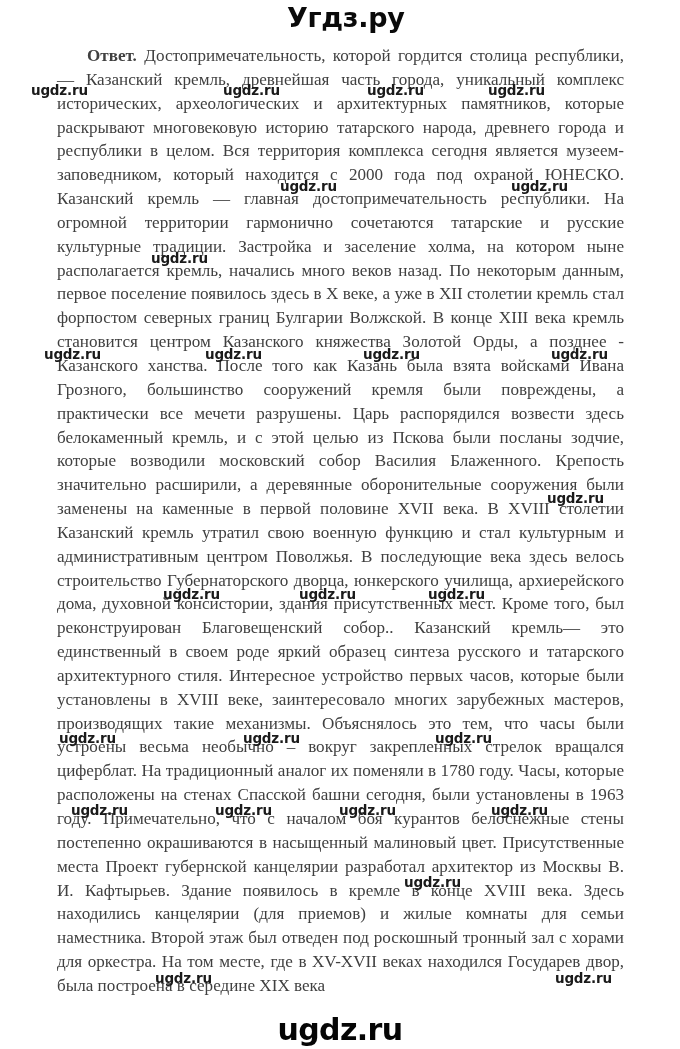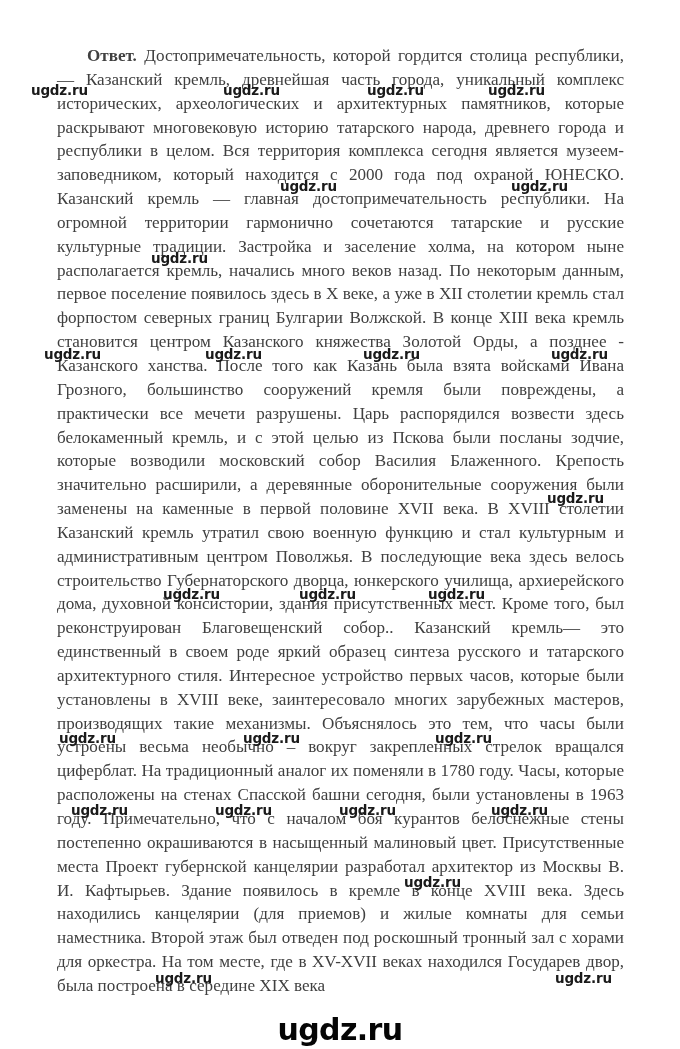--- a/index.html
+++ b/index.html
@@ -95,20 +95,23 @@
     letter-spacing: -0.6px;
     color: #050505;
     z-index: 4;
   }
 </style>
 </head>
 <body>
 
 <div id="page">
 
+  <div class="header">
+    <div class="header-logo">Угдз.ру</div>
+  </div>
 
   <div class="content">
     <p class="para"><b>Ответ.</b><span> Достопримечательность, которой гордится столица республики, — Казанский кремль, древнейшая часть города, уникальный комплекс исторических, археологических и архитектурных памятников, которые раскрывают многовековую историю татарского народа, древнего города и республики в целом. Вся территория комплекса сегодня является музеем-заповедником, который находится с 2000 года под охраной ЮНЕСКО. Казанский кремль — главная достопримечательность республики. На огромной территории гармонично сочетаются татарские и русские культурные традиции. Застройка и заселение холма, на котором ныне располагается кремль, начались много веков назад. По некоторым данным, первое поселение появилось здесь в X веке, а уже в XII столетии кремль стал форпостом северных границ Булгарии Волжской. В конце XIII века кремль становится центром Казанского княжества Золотой Орды, а позднее - Казанского ханства. После того как Казань была взята войсками Ивана Грозного, большинство сооружений кремля были повреждены, а практически все мечети разрушены. Царь распорядился возвести здесь белокаменный кремль, и с этой целью из Пскова были посланы зодчие, которые возводили московский собор Василия Блаженного. Крепость значительно расширили, а деревянные оборонительные сооружения были заменены на каменные в первой половине XVII века. В XVIII столетии Казанский кремль утратил свою военную функцию и стал культурным и административным центром Поволжья. В последующие века здесь велось строительство Губернаторского дворца, юнкерского училища, архиерейского дома, духовной консистории, здания присутственных мест. Кроме того, был реконструирован Благовещенский собор.. Казанский кремль— это единственный в своем роде яркий образец синтеза русского и татарского архитектурного стиля. Интересное устройство первых часов, которые были установлены в XVIII веке, заинтересовало многих зарубежных мастеров, производящих такие механизмы. Объяснялось это тем, что часы были устроены весьма необычно – вокруг закрепленных стрелок вращался циферблат. На традиционный аналог их поменяли в 1780 году. Часы, которые расположены на стенах Спасской башни сегодня, были установлены в 1963 году. Примечательно, что с началом боя курантов белоснежные стены постепенно окрашиваются в насыщенный малиновый цвет. Присутственные места Проект губернской канцелярии разработал архитектор из Москвы В. И. Кафтырьев. Здание появилось в кремле в конце XVIII века. Здесь находились канцелярии (для приемов) и жилые комнаты для семьи наместника. Второй этаж был отведен под роскошный тронный зал с хорами для оркестра. На том месте, где в XV-XVII веках находился Государев двор, была построена в середине XIX века</span></p>
   </div>
 
   <div class="wm-layer">
       <div class="wm" style="left: 31px; top: 82px;">ugdz.ru</div>
       <div class="wm" style="left: 223px; top: 82px;">ugdz.ru</div>
       <div class="wm" style="left: 367px; top: 82px;">ugdz.ru</div>
       <div class="wm" style="left: 488px; top: 82px;">ugdz.ru</div>

